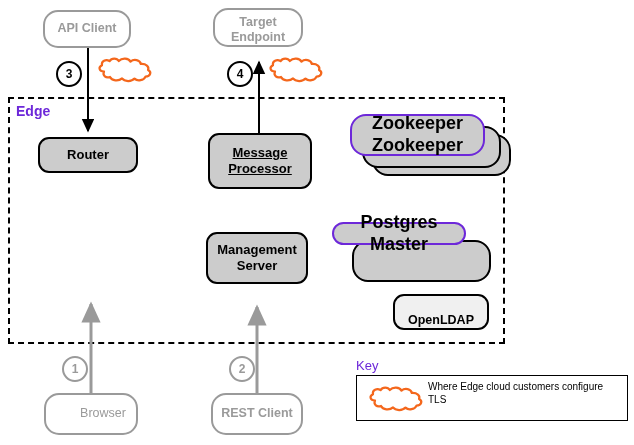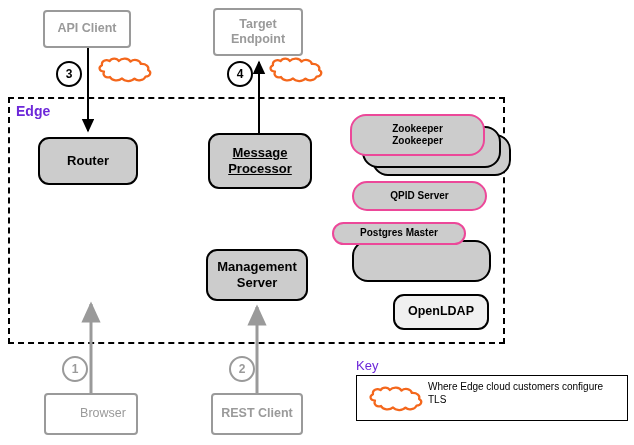--- a/index.html
+++ b/index.html
@@ -12,29 +12,29 @@
   .node{position:absolute;box-sizing:border-box;display:flex;align-items:center;
         justify-content:center;text-align:center;line-height:1.22;}
   .node span{display:block;pointer-events:none;}
 
   
   .comp{background:#cccccc;border:2px solid #000000;border-radius:11px;
         font-size:13px;font-weight:bold;color:#000000;}
 
   
   .comp-light{background:#f0f0f0;border:2px solid #000000;border-radius:11px;
-        font-size:12.5px;font-weight:bold;color:#000000;}
+        font-size:12.5px;font-weight:bold;color:#000000;align-items:flex-end;}
 
   
-  .ext{background:#ffffff;border:2px solid #9a9a9a;border-radius:4px;
+  .ext{background:#ffffff;border:2px solid #9a9a9a;border-radius:15px;
        font-size:12.5px;font-weight:bold;color:#9a9a9a;}
 
   
-  .pill{background:#cccccc;border:2px solid #ec4899;border-radius:16px;
-        font-size:10px;font-weight:bold;color:#000000;}
+  .pill{background:#cccccc;border:2px solid #6d28d9;border-radius:16px;
+        font-size:18px;font-weight:bold;color:#000000;}
   .pill-back{background:#cccccc;border:2px solid #000000;border-radius:16px;}
 
   
   #edge-box{position:absolute;left:8px;top:97px;width:497px;height:247px;
             border:2px dashed #000000;box-sizing:border-box;background:transparent;}
   #edge-label{position:absolute;left:16px;top:103px;font-size:14px;font-weight:bold;
               color:#6d28d9;}
 
   
   .step{position:absolute;width:26px;height:26px;border-radius:50%;
@@ -86,53 +86,50 @@
   <div class="pill-back" style="left:372px;top:134px;width:135px;height:38px;position:absolute;"></div>
   <div class="pill-back" style="left:362px;top:126px;width:135px;height:38px;position:absolute;"></div>
 
   <div class="pill-back" style="left:352px;top:240px;width:135px;height:38px;position:absolute;"></div>
 
   <div class="node pill" style="left:350px;top:114px;width:135px;height:42px;flex-direction:column;">
     <span>Zookeeper</span>
     <span>Zookeeper</span>
   </div>
 
-  <div class="node pill" style="left:352px;top:181px;width:135px;height:30px;">
-    <span>QPID Server</span>
-  </div>
 
   <div class="node pill" style="left:332px;top:222px;width:134px;height:23px;">
     <span>Postgres Master</span>
   </div>
 
 
   <div class="node comp-light" style="left:393px;top:294px;width:96px;height:36px;border-radius:11px;">
     <span>OpenLDAP</span>
   </div>
 
-  <div class="node comp" style="left:38px;top:137px;width:100px;height:48px;">
+  <div class="node comp" style="left:38px;top:137px;width:100px;height:36px;">
     <span>Router</span>
   </div>
 
   <div class="node comp" style="left:208px;top:133px;width:104px;height:56px;flex-direction:column;text-decoration:underline;">
     <span>Message</span>
     <span>Processor</span>
   </div>
 
 
-  <div class="node comp" style="left:206px;top:249px;width:102px;height:52px;flex-direction:column;">
+  <div class="node comp" style="left:206px;top:232px;width:102px;height:52px;flex-direction:column;">
     <span>Management</span>
     <span>Server</span>
   </div>
 
   <div class="node ext" style="left:43px;top:10px;width:88px;height:38px;">
     <span>API Client</span>
   </div>
 
-  <div class="node ext" style="left:213px;top:8px;width:90px;height:48px;flex-direction:column;">
+  <div class="node ext" style="left:213px;top:8px;width:90px;height:39px;flex-direction:column;justify-content:flex-end;">
     <span>Target</span>
     <span>Endpoint</span>
   </div>
 
   <div class="node ext" style="left:44px;top:393px;width:94px;height:42px;font-weight:normal;padding-left:24px;">
     <span>Browser</span>
   </div>
 
   <div class="node ext" style="left:211px;top:393px;width:92px;height:42px;font-weight:bold;">
     <span>REST Client</span>

